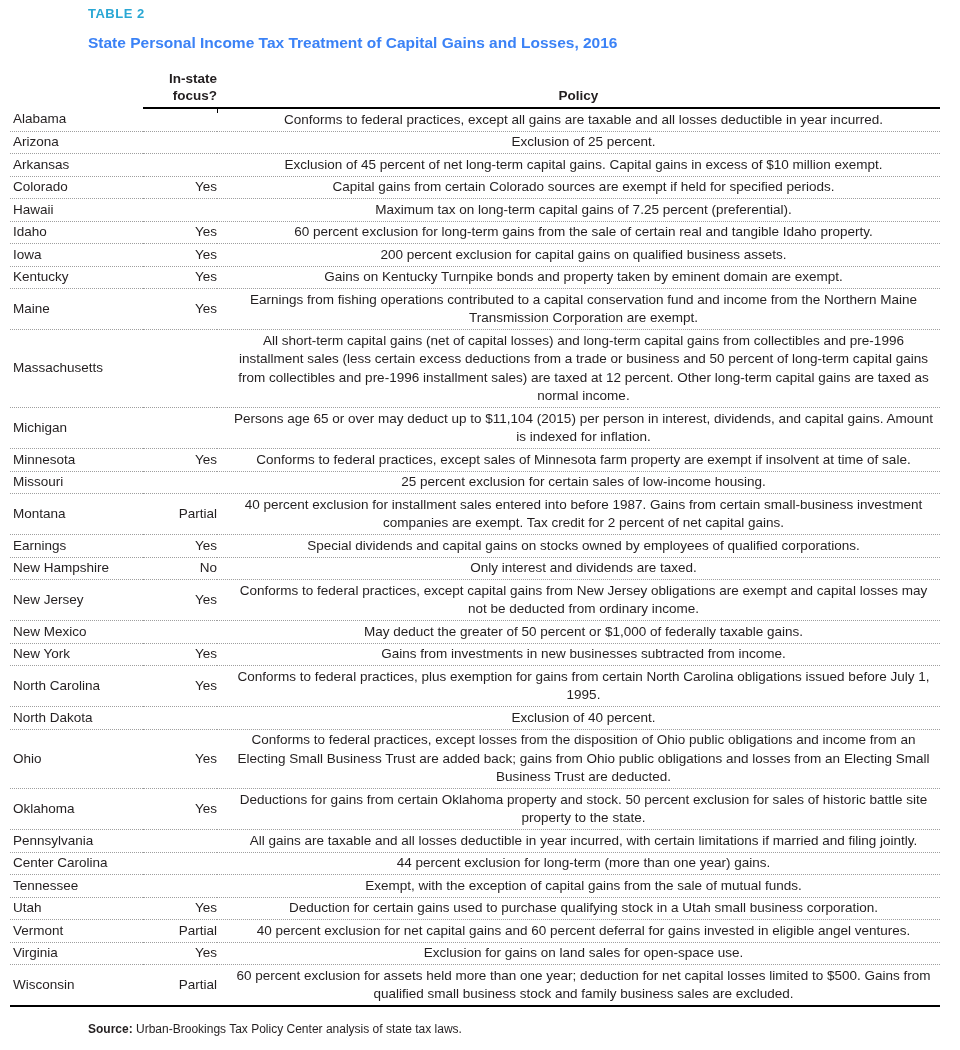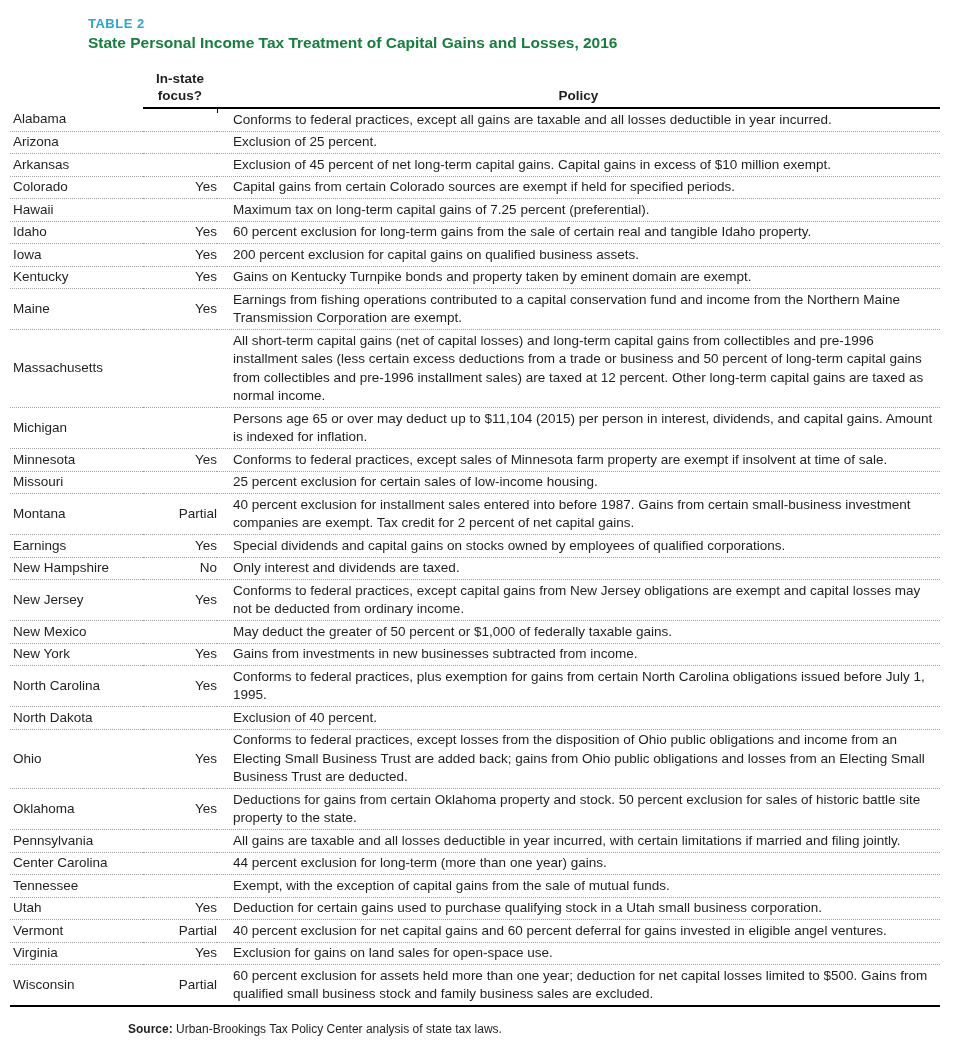--- a/index.html
+++ b/index.html
@@ -2,59 +2,59 @@
 <html><head>
 <meta charset="utf-8">
 <style>
   html, body { margin:0; padding:0; }
   body {
     width:960px; height:1050px; background:#ffffff; position:relative;
     font-family:"Liberation Sans", sans-serif; color:#231f20;
     overflow:hidden;
   }
   .table-label {
-    position:absolute; left:88px; top:16px;
+    position:absolute; left:88px; top:6px;
     font-size:13px; font-weight:700; letter-spacing:0.5px;
     color:#29a7d4;
   }
   .doc-title {
     position:absolute; left:88px; top:34px;
-    font-size:15.5px; font-weight:700; color:#15803d;
+    font-size:15.5px; font-weight:700; color:#3b82f6;
   }
   table.policy-table {
     position:absolute; left:10px; top:70px; width:930px;
     border-collapse:collapse; table-layout:fixed;
   }
   col.c-state { width:133px; }
   col.c-focus { width:74px; }
   col.c-policy { width:723px; }
   th {
     font-weight:700; font-size:13.5px; line-height:17px;
     vertical-align:bottom; padding:0 0 3px 0; color:#231f20;
   }
   th.h-state { border-bottom:none; }
   th.h-focus, th.h-policy { border-bottom:2.5px solid #000; text-align:center; }
-  th.h-focus { position:relative; }
+  th.h-focus { position:relative;text-align:right; }
   th.h-focus::after {
     content:""; position:absolute; right:-1px; bottom:-6px;
     width:1px; height:6px; background:#000;
   }
   td {
     font-size:13.5px; line-height:18.5px; vertical-align:middle;
     padding:1.5px 0; border-bottom:1px dotted #9f9f9f; color:#231f20;
   }
   td.state { padding-left:3px; }
   td.focus { text-align:right; }
-  td.policy { padding-left:16px; padding-right:6px; }
+  td.policy { padding-left:16px; padding-right:6px;text-align:center; }
   tbody tr:last-child td { border-bottom:2.5px solid #000; }
   .source-line {
     position:absolute; left:88px; top:1022px;
     font-size:12px; color:#231f20;
   }
-  .source-line .src-label { font-weight:700;margin-left:40px; }
+  .source-line .src-label { font-weight:700; }
 </style>
 </head>
 <body>
 
 <div class="table-label">TABLE 2</div>
 <div class="doc-title">State Personal Income Tax Treatment of Capital Gains and Losses, 2016</div>
 
 <table class="policy-table">
   <colgroup>
     <col class="c-state">

